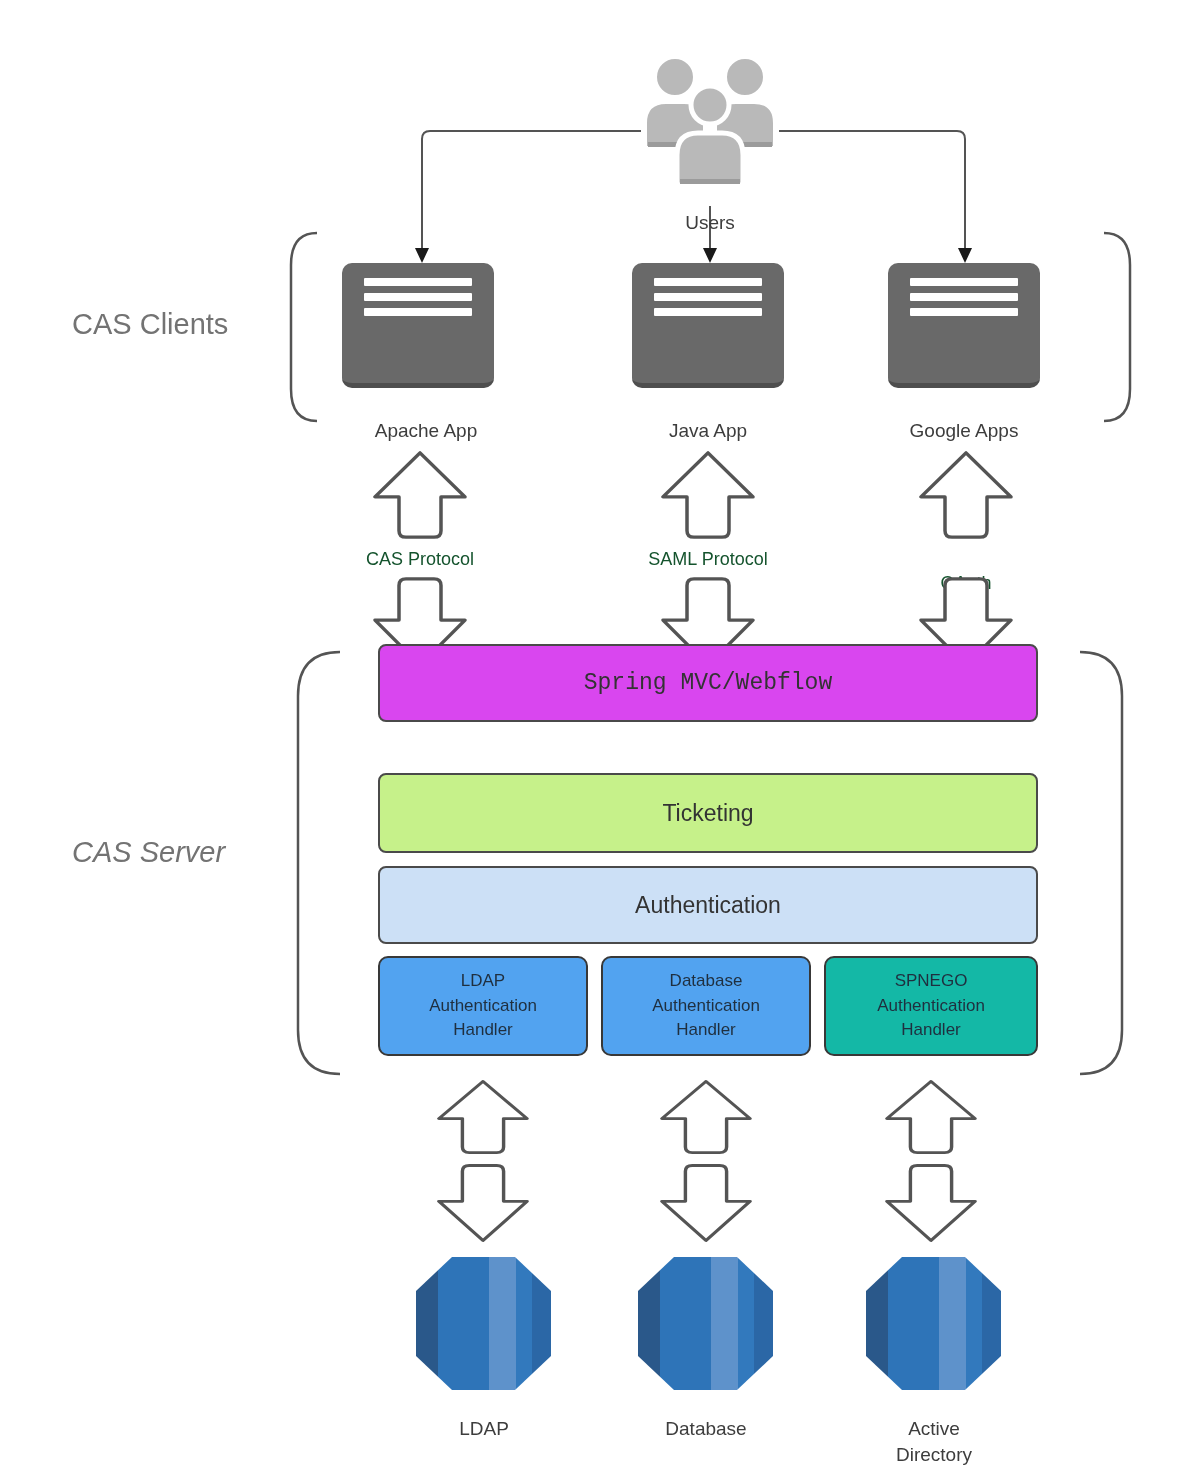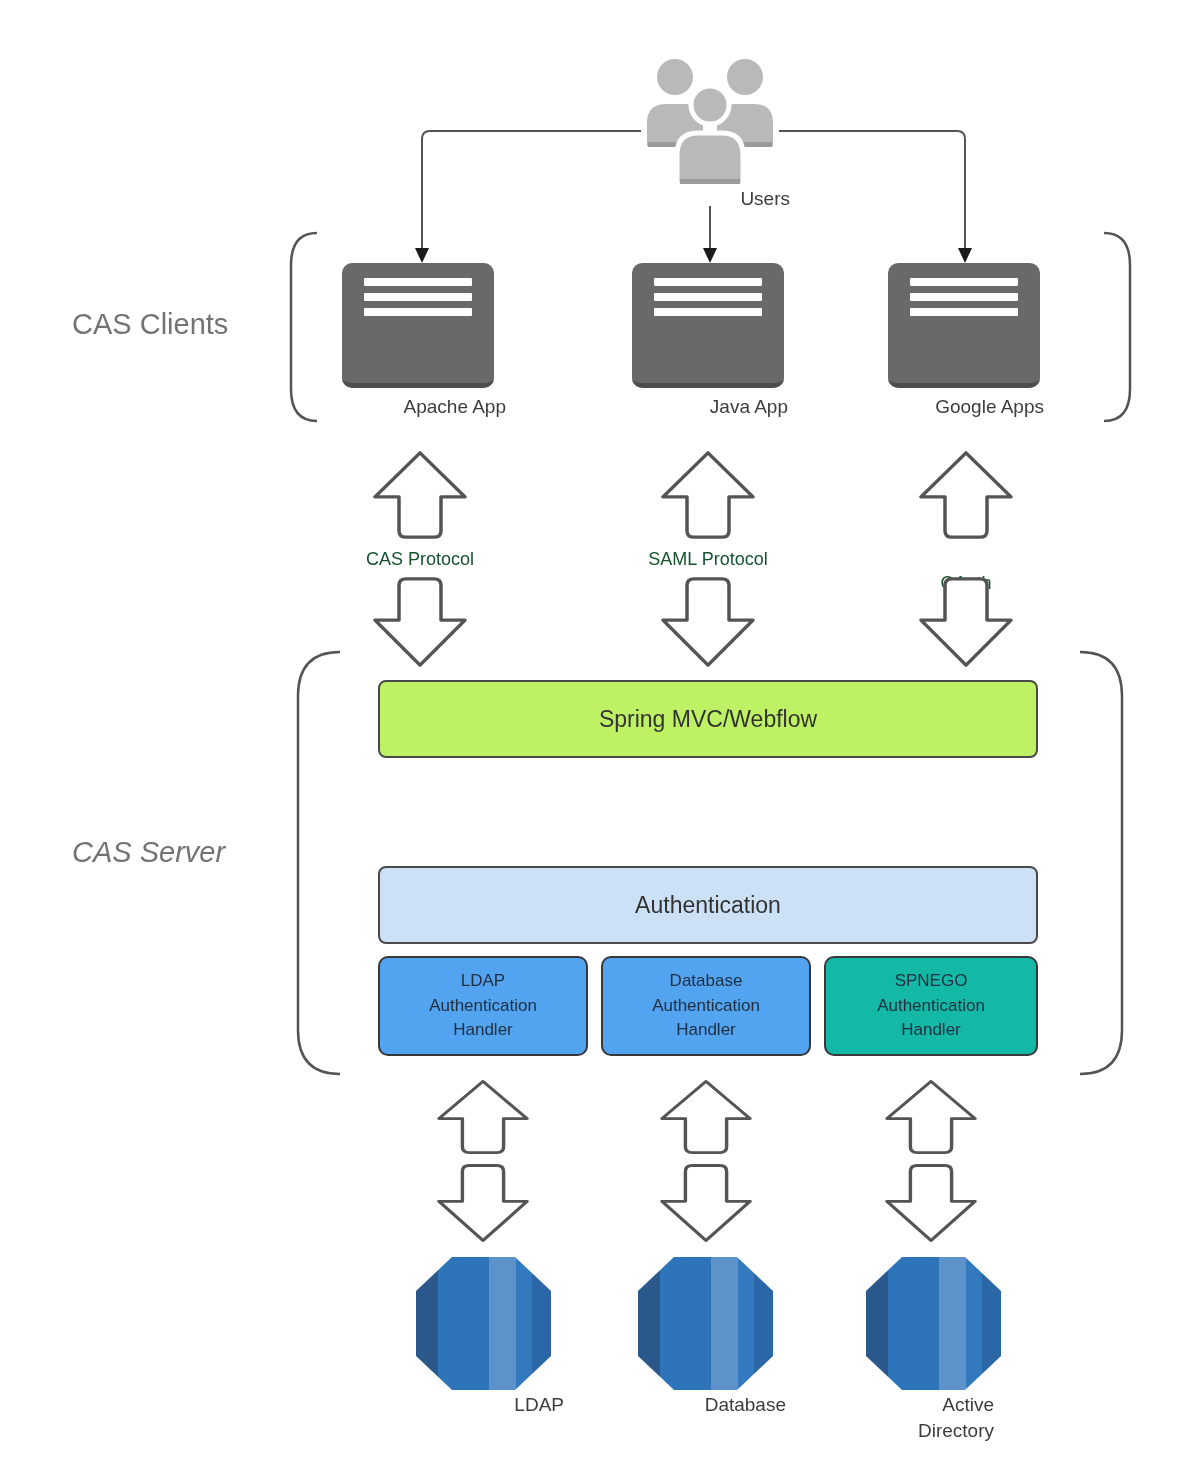--- a/index.html
+++ b/index.html
@@ -11,21 +11,21 @@
   .abs { position:absolute; }
   svg { display:block; }
 
   .client-box {
     width:152px; height:125px; border-radius:10px;
     background:#696969; border-bottom:5px solid #4e4e4e;
   }
   .app-bars { padding-top:15px; display:flex; flex-direction:column; gap:7px; align-items:center; }
   .app-bar  { width:108px; height:8px; background:#ffffff; border-radius:1px; }
 
-  .small-label    { font-size:19px; color:#3d3d3d; text-align:right; line-height:1.35; }
+  .small-label    { font-size:19px; color:#3d3d3d; text-align:center; line-height:1.35;margin-top:24px; }
   .protocol-label { font-size:18px; color:#14532d; text-align:center; }
   .group-label    { font-size:29px; color:#737373; white-space:nowrap; }
 
   .layer {
     width:660px; border:2px solid #4a4a4a; border-radius:8px;
     display:flex; align-items:center; justify-content:center;
     font-size:23px; color:#333333;
   }
   .handler {
     width:210px; height:100px; border:2px solid #383838; border-radius:10px;
@@ -128,22 +128,25 @@
   </svg>
 
   <svg class="abs" style="left:286px;top:650px;" width="60" height="426">
     <path d="M54 2 Q12 2 12 46 L12 380 Q12 424 54 424" fill="none" stroke="#545454" stroke-width="2.5"></path>
   </svg>
   <svg class="abs" style="left:1074px;top:650px;" width="60" height="426">
     <path d="M6 2 Q48 2 48 46 L48 380 Q48 424 6 424" fill="none" stroke="#545454" stroke-width="2.5"></path>
   </svg>
   <div class="abs group-label" style="left:72px;top:836px;font-style:italic;">CAS Server</div>
 
-  <div class="abs layer" style="left: 378px; top: 680px; height: 78px; background-color: #bef264;">
+  <div class="abs layer" style="left: 378px; top: 644px; height: 78px; background-color: #d946ef; font-family: Liberation Mono, monospace;">
     <span>Spring MVC/Webflow</span>
+  </div>
+  <div class="abs layer" style="left: 378px; top: 773px; height: 80px; background-color: rgb(198, 241, 138);">
+    <span>Ticketing</span>
   </div>
   <div class="abs layer" style="left: 378px; top: 866px; height: 78px; background-color: rgb(204, 224, 246);">
     <span>Authentication</span>
   </div>
 
   <div class="abs handler" style="left: 378px; top: 956px; background-color: rgb(82, 163, 240);">LDAP
 Authentication
 Handler</div>
   <div class="abs handler" style="left: 601px; top: 956px; background-color: rgb(82, 163, 240);">Database
 Authentication

